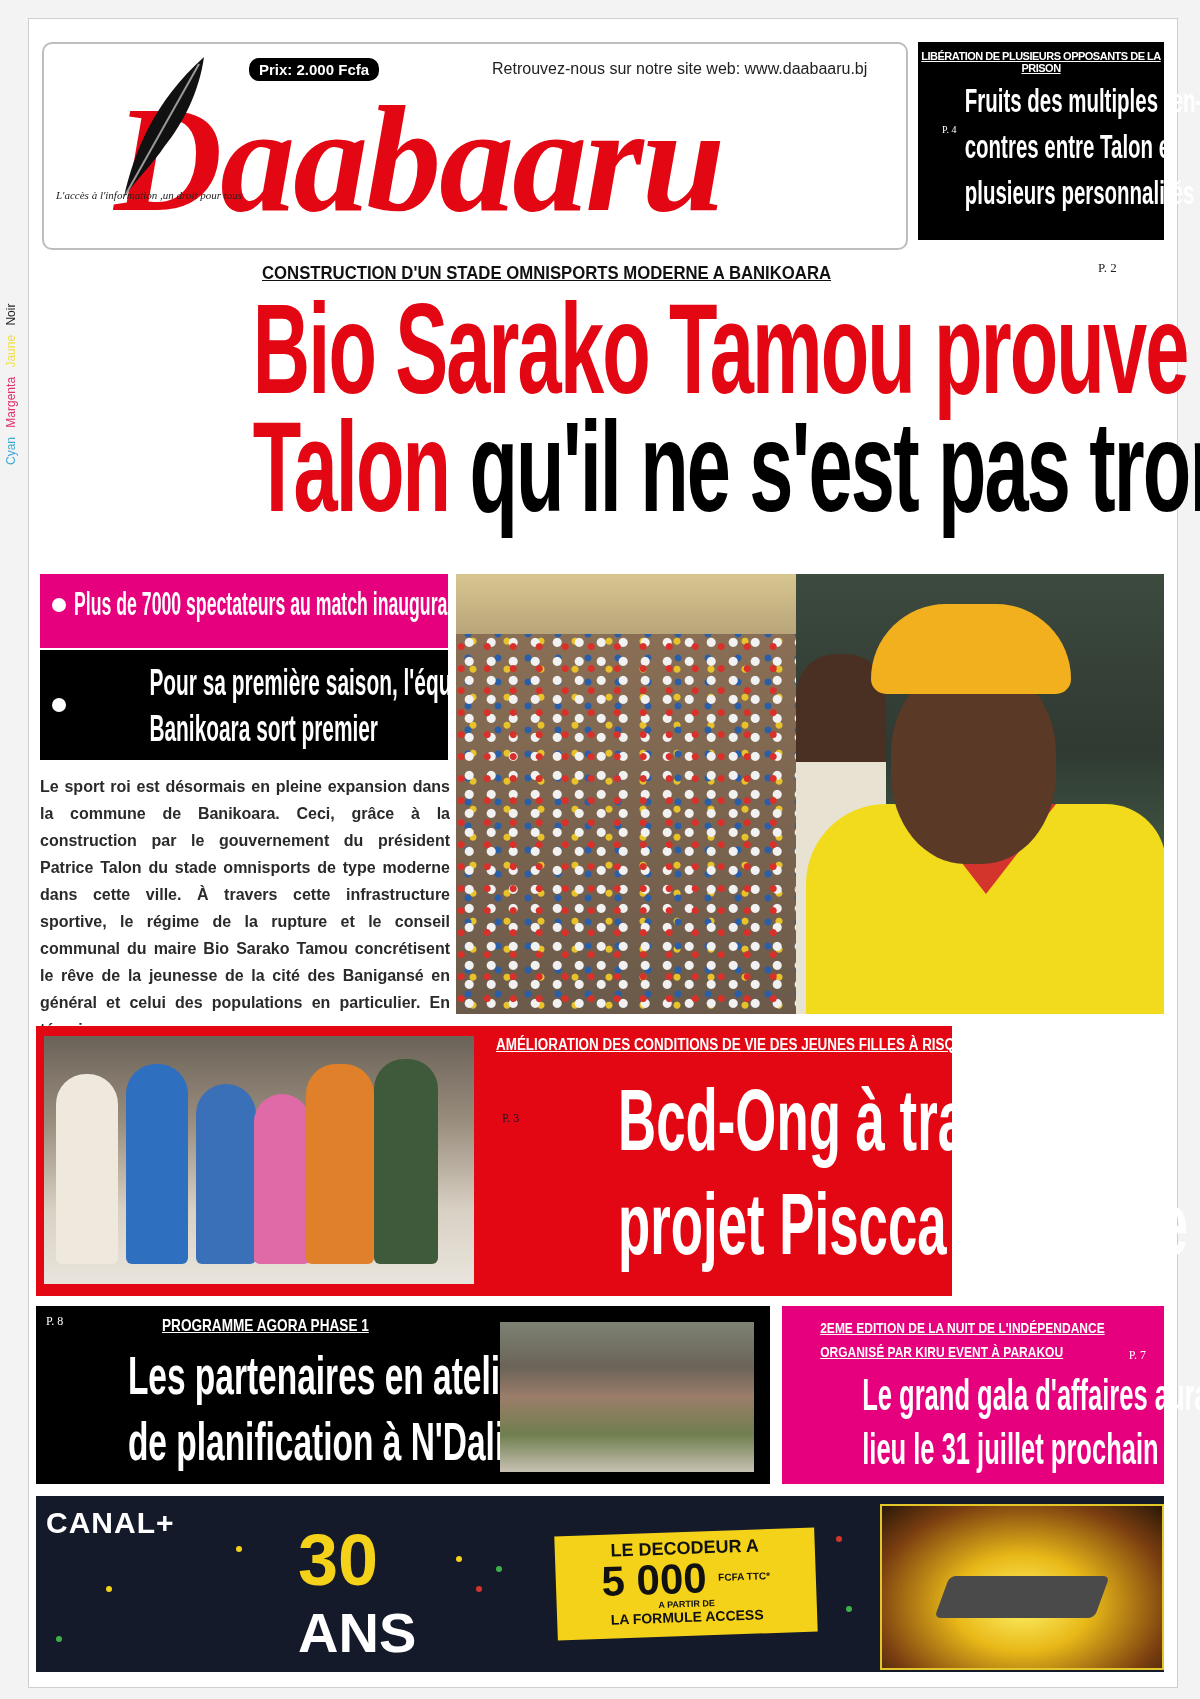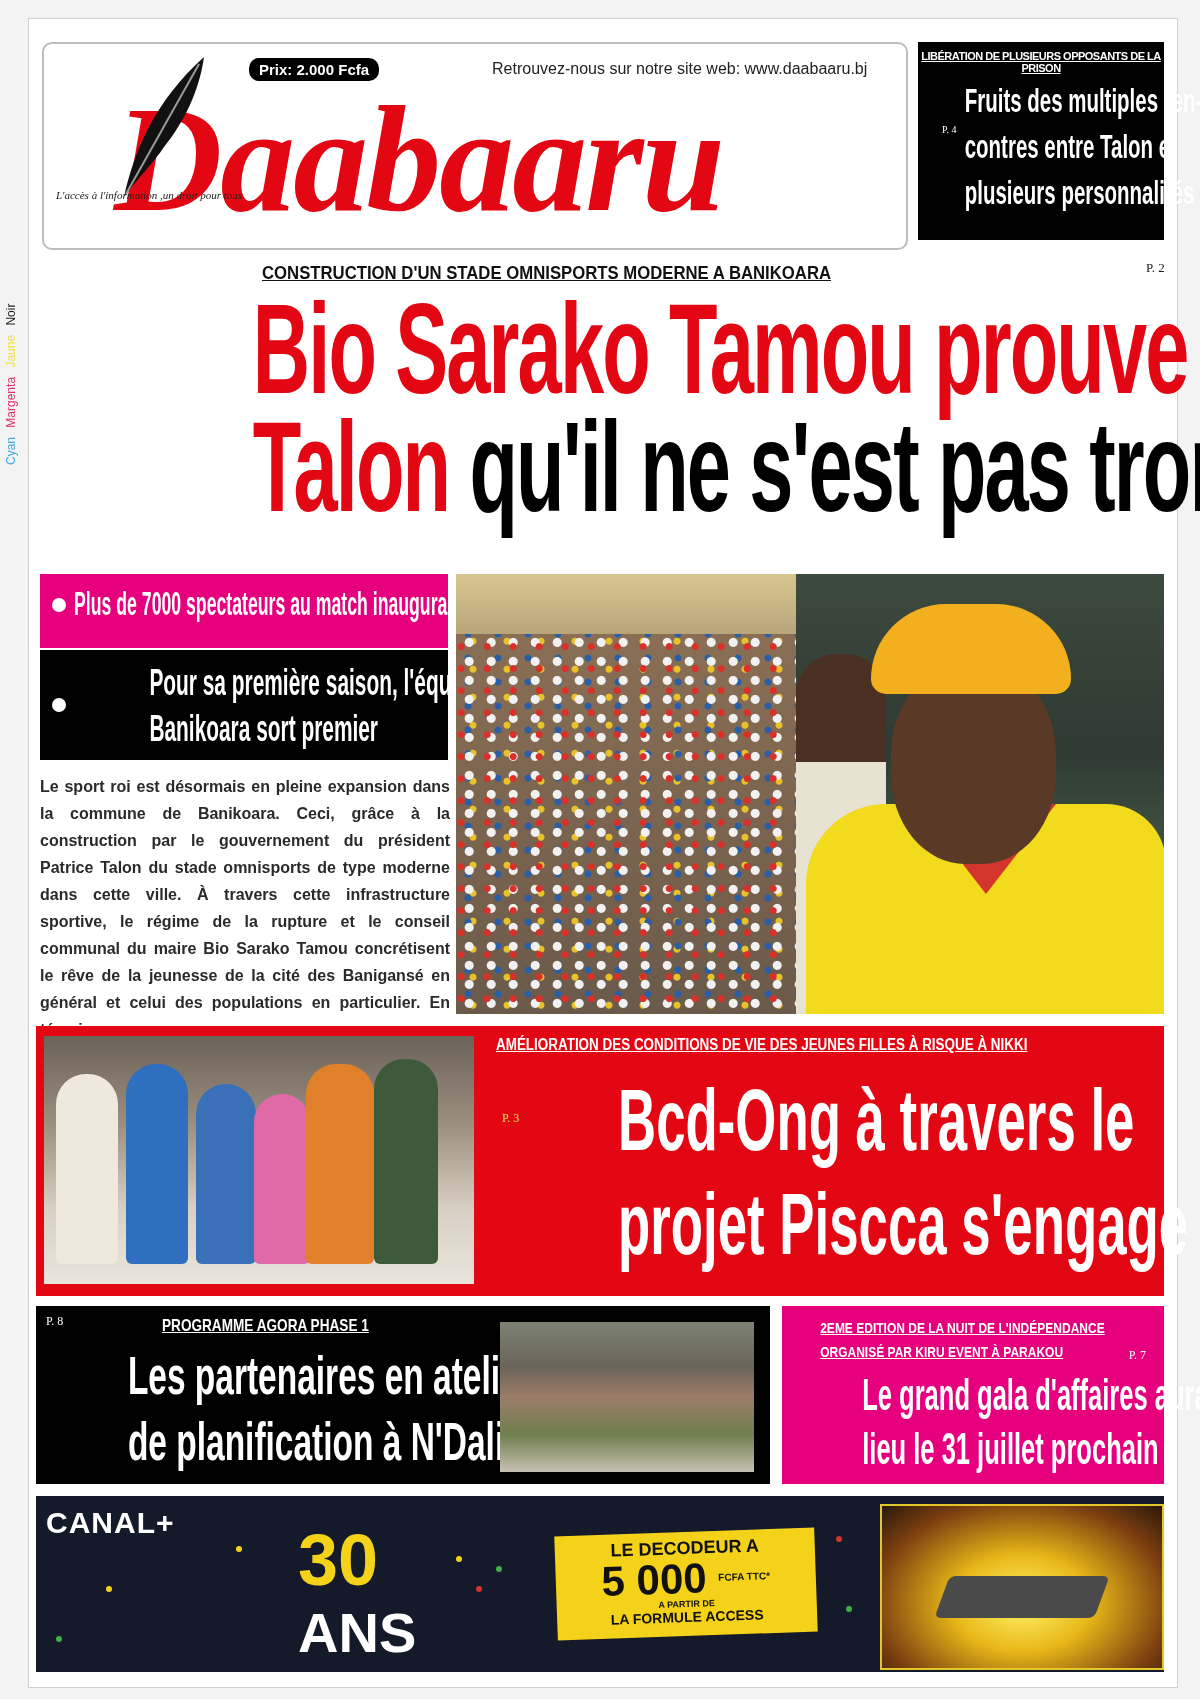--- a/index.html
+++ b/index.html
@@ -30,21 +30,21 @@
   .mast-bar .narrow { transform: scaleX(0.78); padding-left: 6px; }
 
   
   .teaser-tr { left: 918px; top: 42px; width: 246px; height: 198px; background: #000; color: #fff; text-align: center; }
   .teaser-tr .kicker { font-size: 11px; font-weight: bold; text-decoration: underline; margin-top: 8px; letter-spacing: -0.5px; }
   .teaser-tr .title { font-size: 33px; line-height: 46px; font-weight: bold; transform: scaleX(0.62); transform-origin: center; white-space: nowrap; margin-top: 4px; }
   .teaser-tr .pg { position: absolute; left: 24px; top: 82px; font-family: "Liberation Serif", serif; font-size: 10px; }
 
   
   .main-kicker { left: 262px; top: 262px; font-size: 19px; font-weight: bold; text-decoration: underline; color: #111; white-space: nowrap; transform: scaleX(0.88); transform-origin: left; }
-  .main-pg { left: 1098px; top: 260px; font-family: "Liberation Serif", serif; font-size: 13px; color: #222; margin-left: 48px; }
+  .main-pg { left: 1098px; top: 260px; font-family: "Liberation Serif", serif; font-size: 13px; color: #222; }
   .headline { left: 40px; top: 290px; width: 1120px; text-align: center; font-weight: bold; line-height: 118px; }
   .headline .line { white-space: nowrap; display: block; transform: scaleX(0.62); transform-origin: center; font-size: 128px; letter-spacing: -3px; }
   .red { color: #e30613; }
   .blk { color: #000; }
 
   
   .bullet-pink { left: 40px; top: 574px; width: 408px; height: 74px; background: #e6007e; color: #fff; }
   .bullet-black { left: 40px; top: 650px; width: 408px; height: 110px; background: #000; color: #fff; }
   .dot { position: absolute; width: 14px; height: 14px; border-radius: 50%; background: #fff; }
   .bullet-pink .txt { position: absolute; left: 34px; top: 10px; font-size: 34px; font-weight: bold; transform: scaleX(0.52); transform-origin: left; white-space: nowrap; }
@@ -64,25 +64,25 @@
   }
   .photo-crowd::before { content:""; position:absolute; left:0; top:0; width:100%; height:60px; background: linear-gradient(180deg,#d8c690,#b8a57a); }
   .photo-man { left: 796px; top: 574px; width: 368px; height: 440px; background: linear-gradient(180deg, #3d4a3e 0%, #2f3a32 40%, #5b7d5c 100%); }
   .cap { position:absolute; left:75px; top:30px; width:200px; height:90px; background:#f2b01e; border-radius: 100px 100px 20px 20px; }
   .face { position:absolute; left:95px; top:90px; width:165px; height:200px; background:#5a3a26; border-radius: 45%; }
   .jersey { position:absolute; left:10px; top:230px; width:360px; height:220px; background:#f2da1c; border-radius: 80px 60px 0 0; }
   .jersey::before { content:""; position:absolute; left:110px; top:0; width:140px; height:90px; background:#d3342c; clip-path: polygon(0 0,100% 0,50% 100%); }
   .boy { position:absolute; left:0; top:80px; width:90px; height:360px; background: linear-gradient(180deg,#4a3022 0 30%, #e8e2d2 30%); border-radius: 40px 40px 0 0; }
 
   
-  .red-story { left: 36px; top: 1026px; width: 1128px; height: 270px; background: #e30613; }
+  .red-story { left: 36px; top: 1026px; width: 916px; height: 270px; background: #e30613; }
   .photo-gift { left: 44px; top: 1036px; width: 430px; height: 248px; background: linear-gradient(180deg,#6b6258 0%, #9a8e7e 35%, #d8d0c3 70%, #e9e5dd 100%); }
   .person { position:absolute; bottom: 20px; border-radius: 30px 30px 6px 6px; }
   .red-story .kicker { position:absolute; left:460px; top:10px; font-size:16px; font-weight:bold; color:#fff; text-decoration: underline; white-space: nowrap; transform: scaleX(0.84); transform-origin: left; }
-  .red-story .pg { position:absolute; left:466px; top:85px; font-family:"Liberation Serif",serif; font-size:12px; color:#bef264;text-align:center; }
+  .red-story .pg { position:absolute; left:466px; top:85px; font-family:"Liberation Serif",serif; font-size:12px; color:#0f172a;text-align:center; }
   .red-story .title { position:absolute; left:444px; width:690px; top:42px; text-align:center; color:#fff; font-weight:bold; font-size:88px; line-height:104px; }
   .red-story .title span { display:block; transform: scaleX(0.6); white-space: nowrap; }
 
   
   .black-story { left: 36px; top: 1306px; width: 734px; height: 178px; background: #000; }
   .black-story .pg { position:absolute; left:10px; top:8px; font-family:"Liberation Serif",serif; font-size:12px; color:#fff; }
   .black-story .kicker { position:absolute; left:126px; top:10px; font-size:17px; color:#fff; font-weight:bold; text-decoration: underline; white-space:nowrap; transform: scaleX(0.8); transform-origin: left; }
   .black-story .title { position:absolute; left:6px; width:452px; top:36px; text-align:center; color:#fff; font-weight:bold; font-size:54px; line-height:66px; }
   .black-story .title span { display:block; transform: scaleX(0.62); white-space:nowrap; }
   .photo-group { left: 500px; top: 1322px; width: 254px; height: 150px; background: linear-gradient(180deg,#7c8273 0%, #6b6458 30%, #9b7d6a 50%, #6f7f4e 75%, #c8c1b3 100%); }

